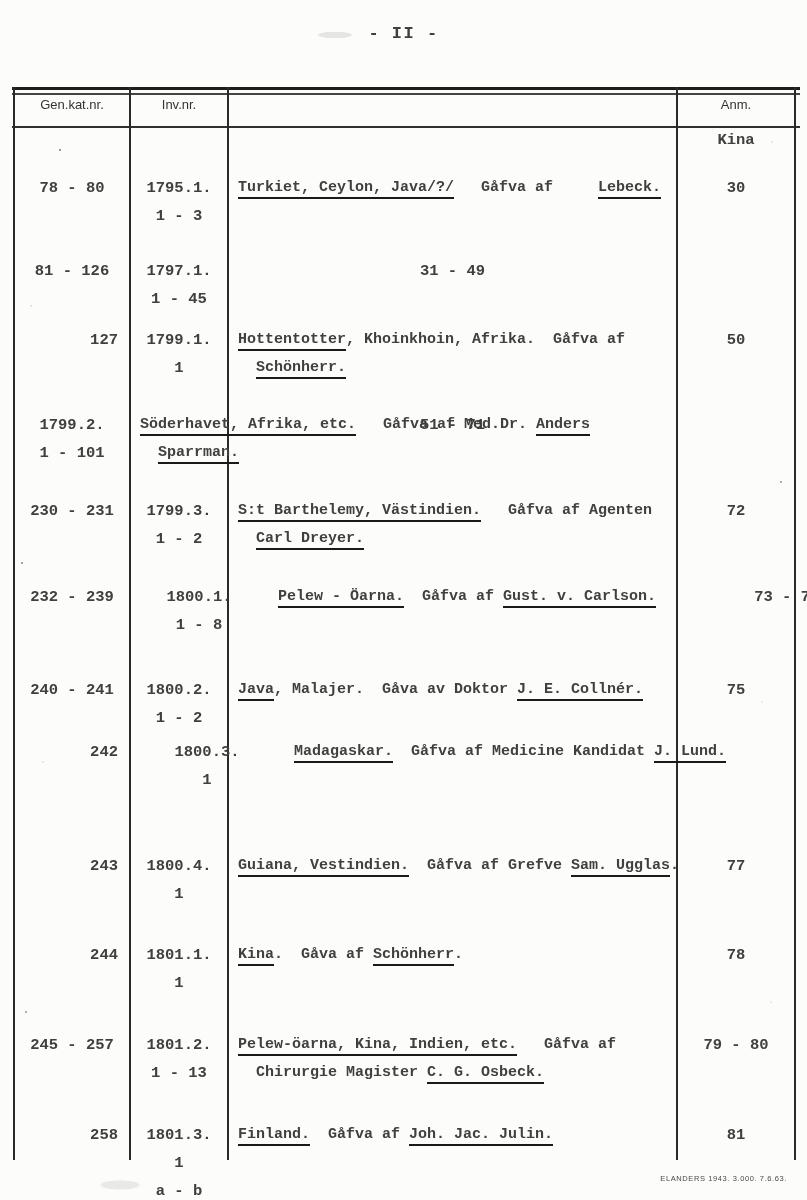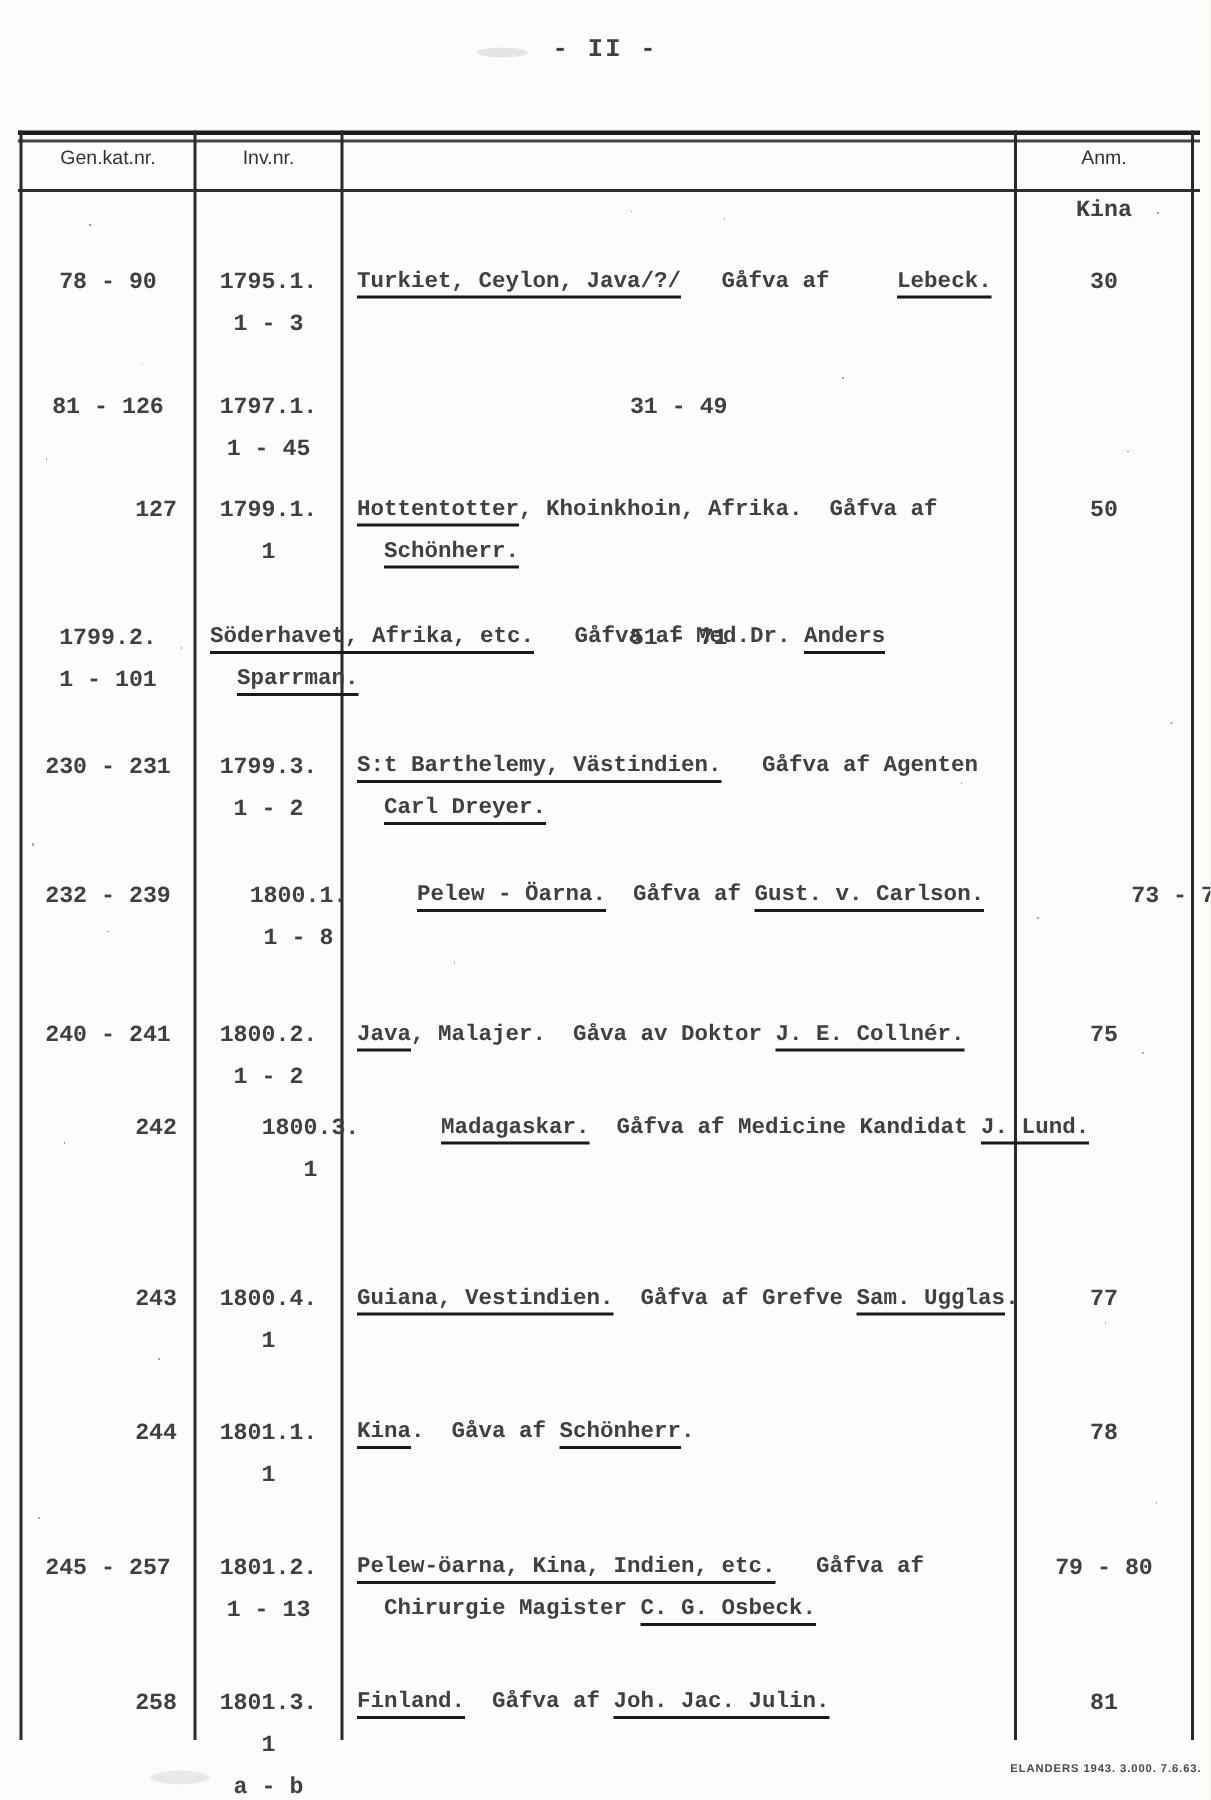--- a/index.html
+++ b/index.html
@@ -63,23 +63,23 @@
   }
   .ln{line-height:28px;white-space:pre;font-size:15.5px;}
   .cell-gen{text-align:center;}
   .cell-gen.single{text-align:right;padding-right:12px;}
   .cell-inv{text-align:center;}
   .cell-desc{padding-left:10px;}
   .cell-desc .ln{font-size:15px;}
   .cell-anm{text-align:center;}
   .u{border-bottom:2px solid #1a1a1a;padding-bottom:.5px;}
   .printer-mark{
-    position:absolute;right:6px;top:1174px;
+    position:absolute;right:20px;top:1174px;
     font-family:"Liberation Sans","DejaVu Sans",sans-serif;
-    font-size:7.5px;color:#4a4a4a;letter-spacing:.6px;font-weight:bold;
+    font-size:7.5px;color:#4a4a4a;letter-spacing:.6px;
   }
 </style>
 </head>
 <body>
 
 <div class="page">
   <div class="noise"></div>
 
   <div class="page-number typed">- II -</div>
 
@@ -95,21 +95,21 @@
 
   <div class="hdr" style="left:14px;width:116px;">Gen.kat.nr.</div>
   <div class="hdr" style="left:130px;width:98px;">Inv.nr.</div>
   <div class="hdr" style="left:677px;width:118px;">Anm.</div>
 
   <div class="subhdr typed">Kina</div>
 
   <div id="rows">
       <div class="row typed" style="top: 174px;">
         <div class="cell-gen">
-          <div class="ln">78 - 90</div>
+          <div class="ln">78 - 80</div>
         </div>
         <div class="cell-inv">
           <div class="ln">1795.1.</div>
           <div class="ln">1 - 3</div>
         </div>
         <div class="cell-desc">
           <div class="ln"><span class="u">Turkiet, Ceylon, Java/?/</span><span>   Gåfva af     </span><span class="u">Lebeck.</span></div>
         </div>
         <div class="cell-anm">
           <div class="ln">30</div>
@@ -161,20 +161,23 @@
           <div class="ln">230 - 231</div>
         </div>
         <div class="cell-inv">
           <div class="ln">1799.3.</div>
           <div class="ln">1 - 2</div>
         </div>
         <div class="cell-desc">
           <div class="ln"><span class="u">S:t Barthelemy, Västindien.</span><span>   Gåfva af Agenten</span></div>
           <div class="ln"><span>  </span><span class="u">Carl Dreyer.</span></div>
         </div>
+        <div class="cell-anm">
+          <div class="ln">72</div>
+        </div>
       </div>
       <div class="row typed" style="top: 583px; gap: 20px;">
         <div class="cell-gen">
           <div class="ln">232 - 239</div>
         </div>
         <div class="cell-inv">
           <div class="ln">1800.1.</div>
           <div class="ln">1 - 8</div>
         </div>
         <div class="cell-desc">

